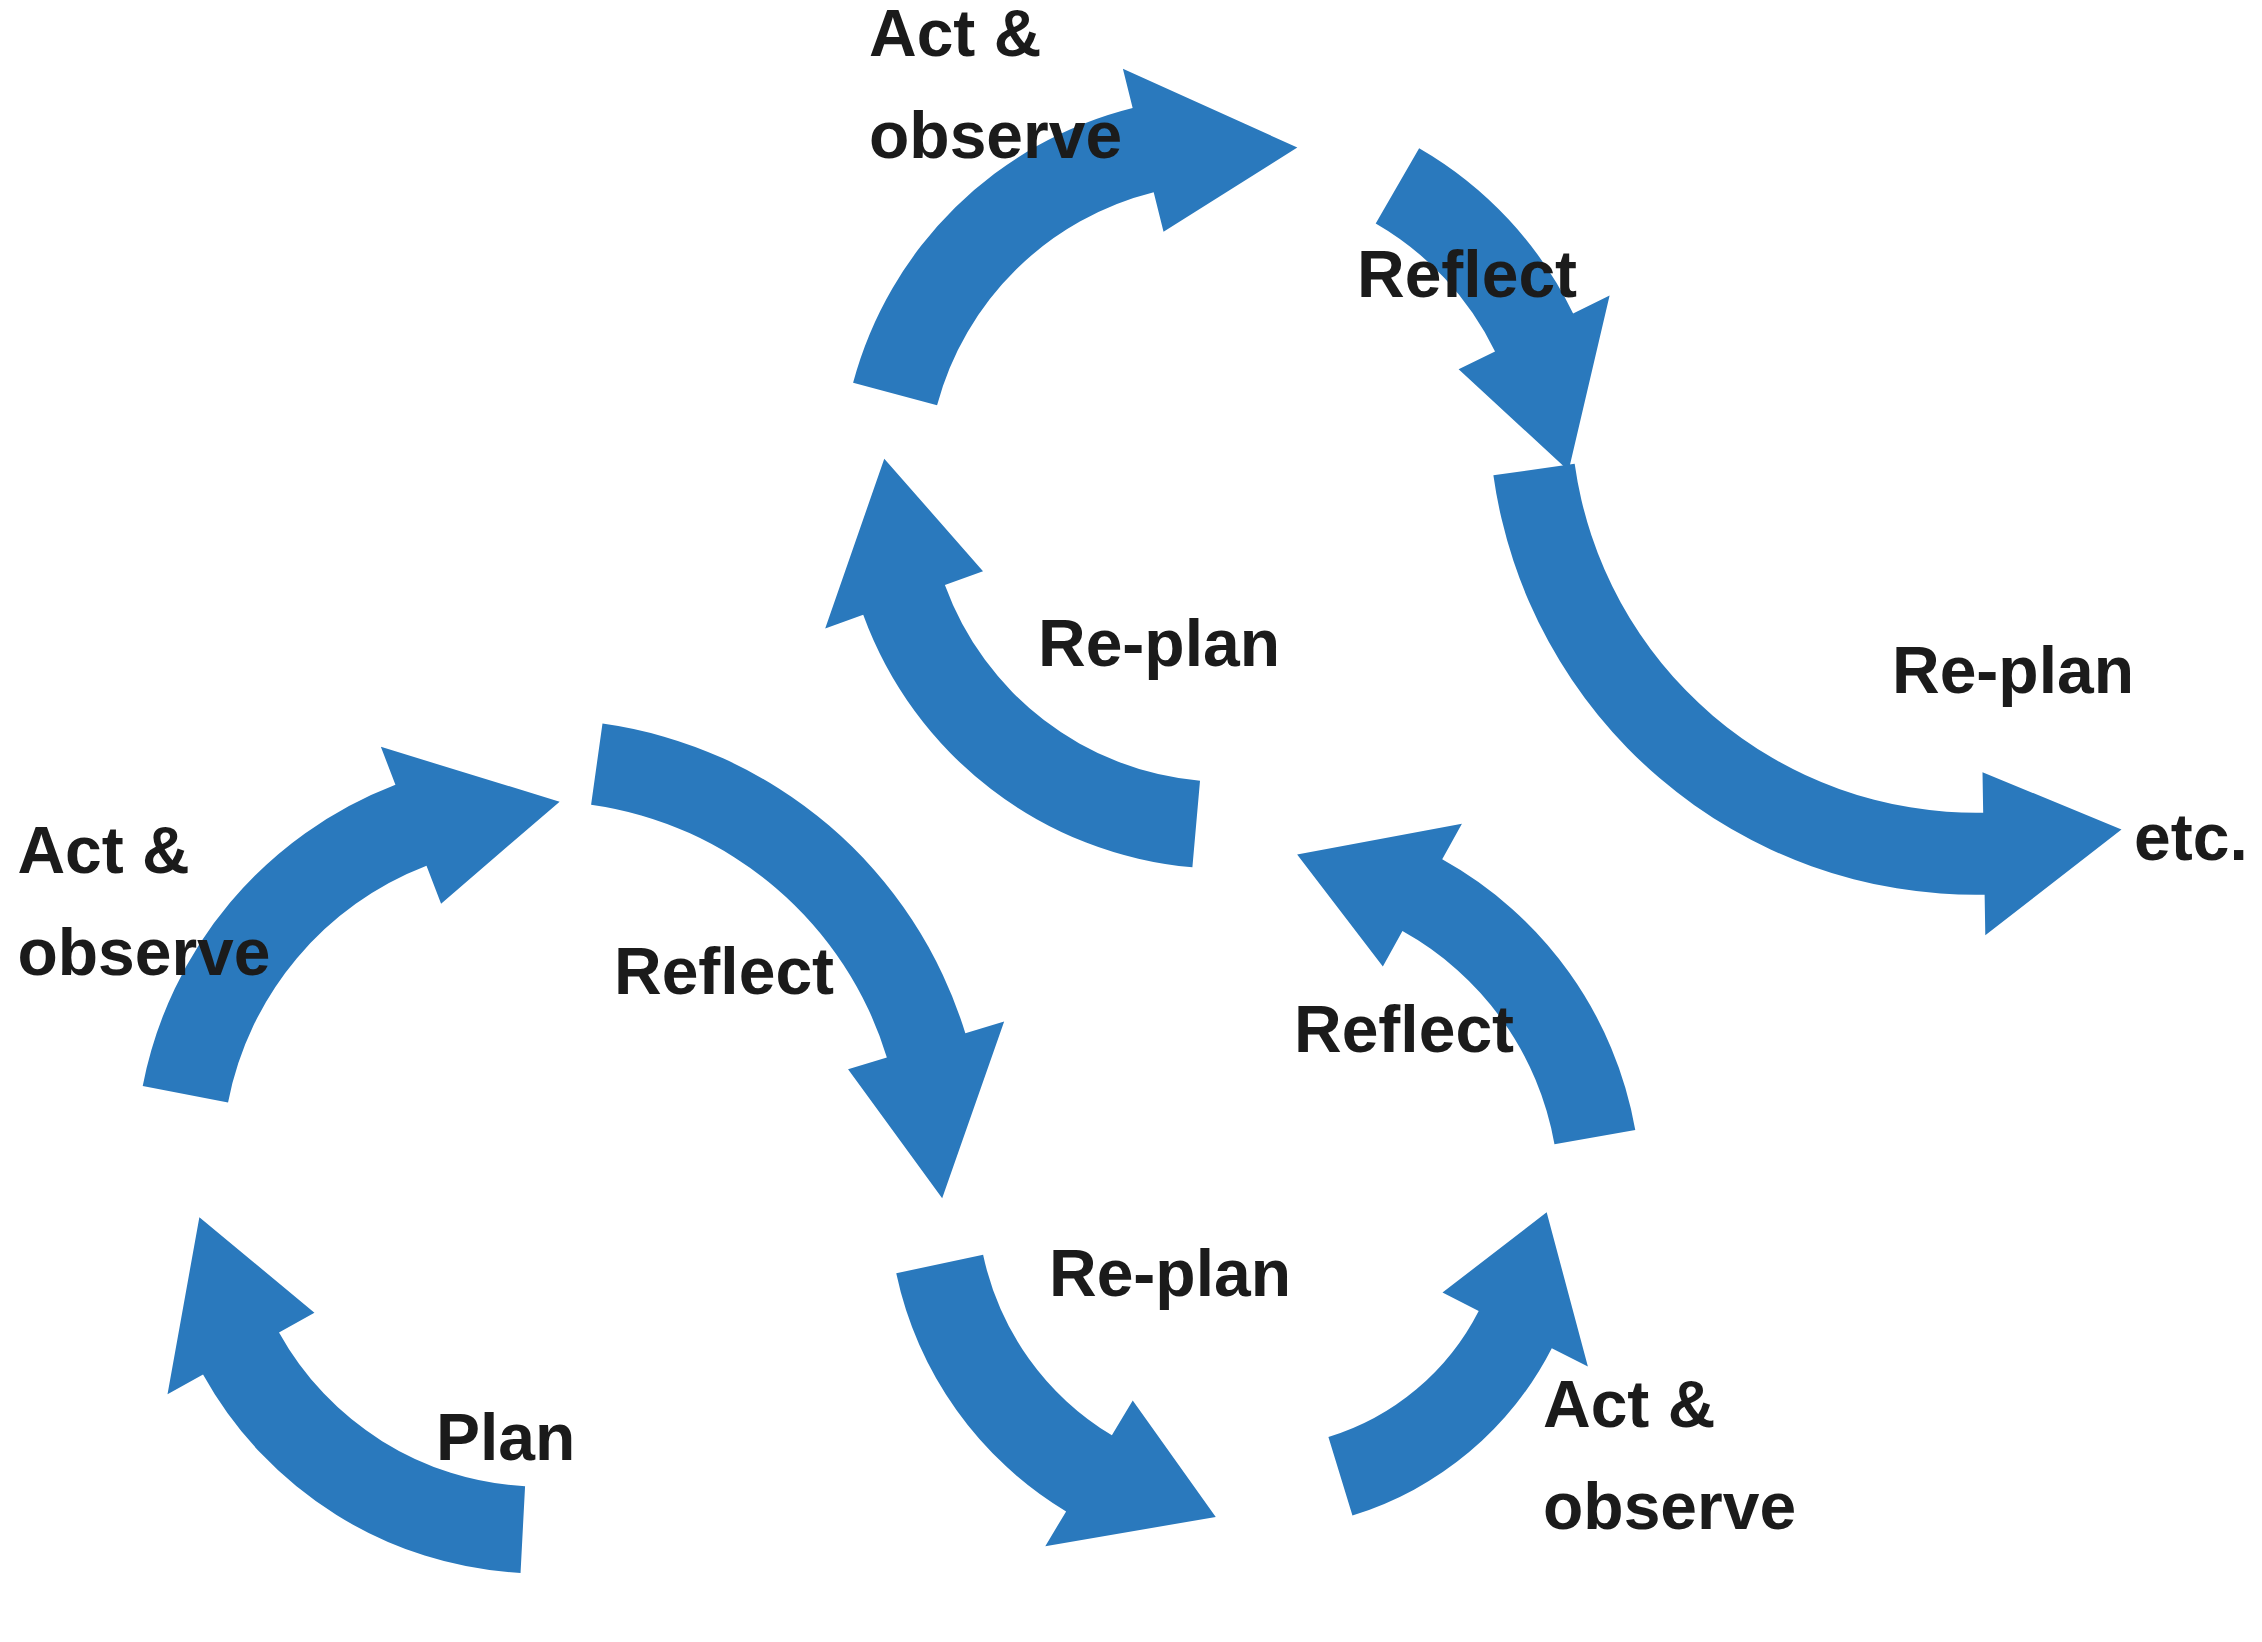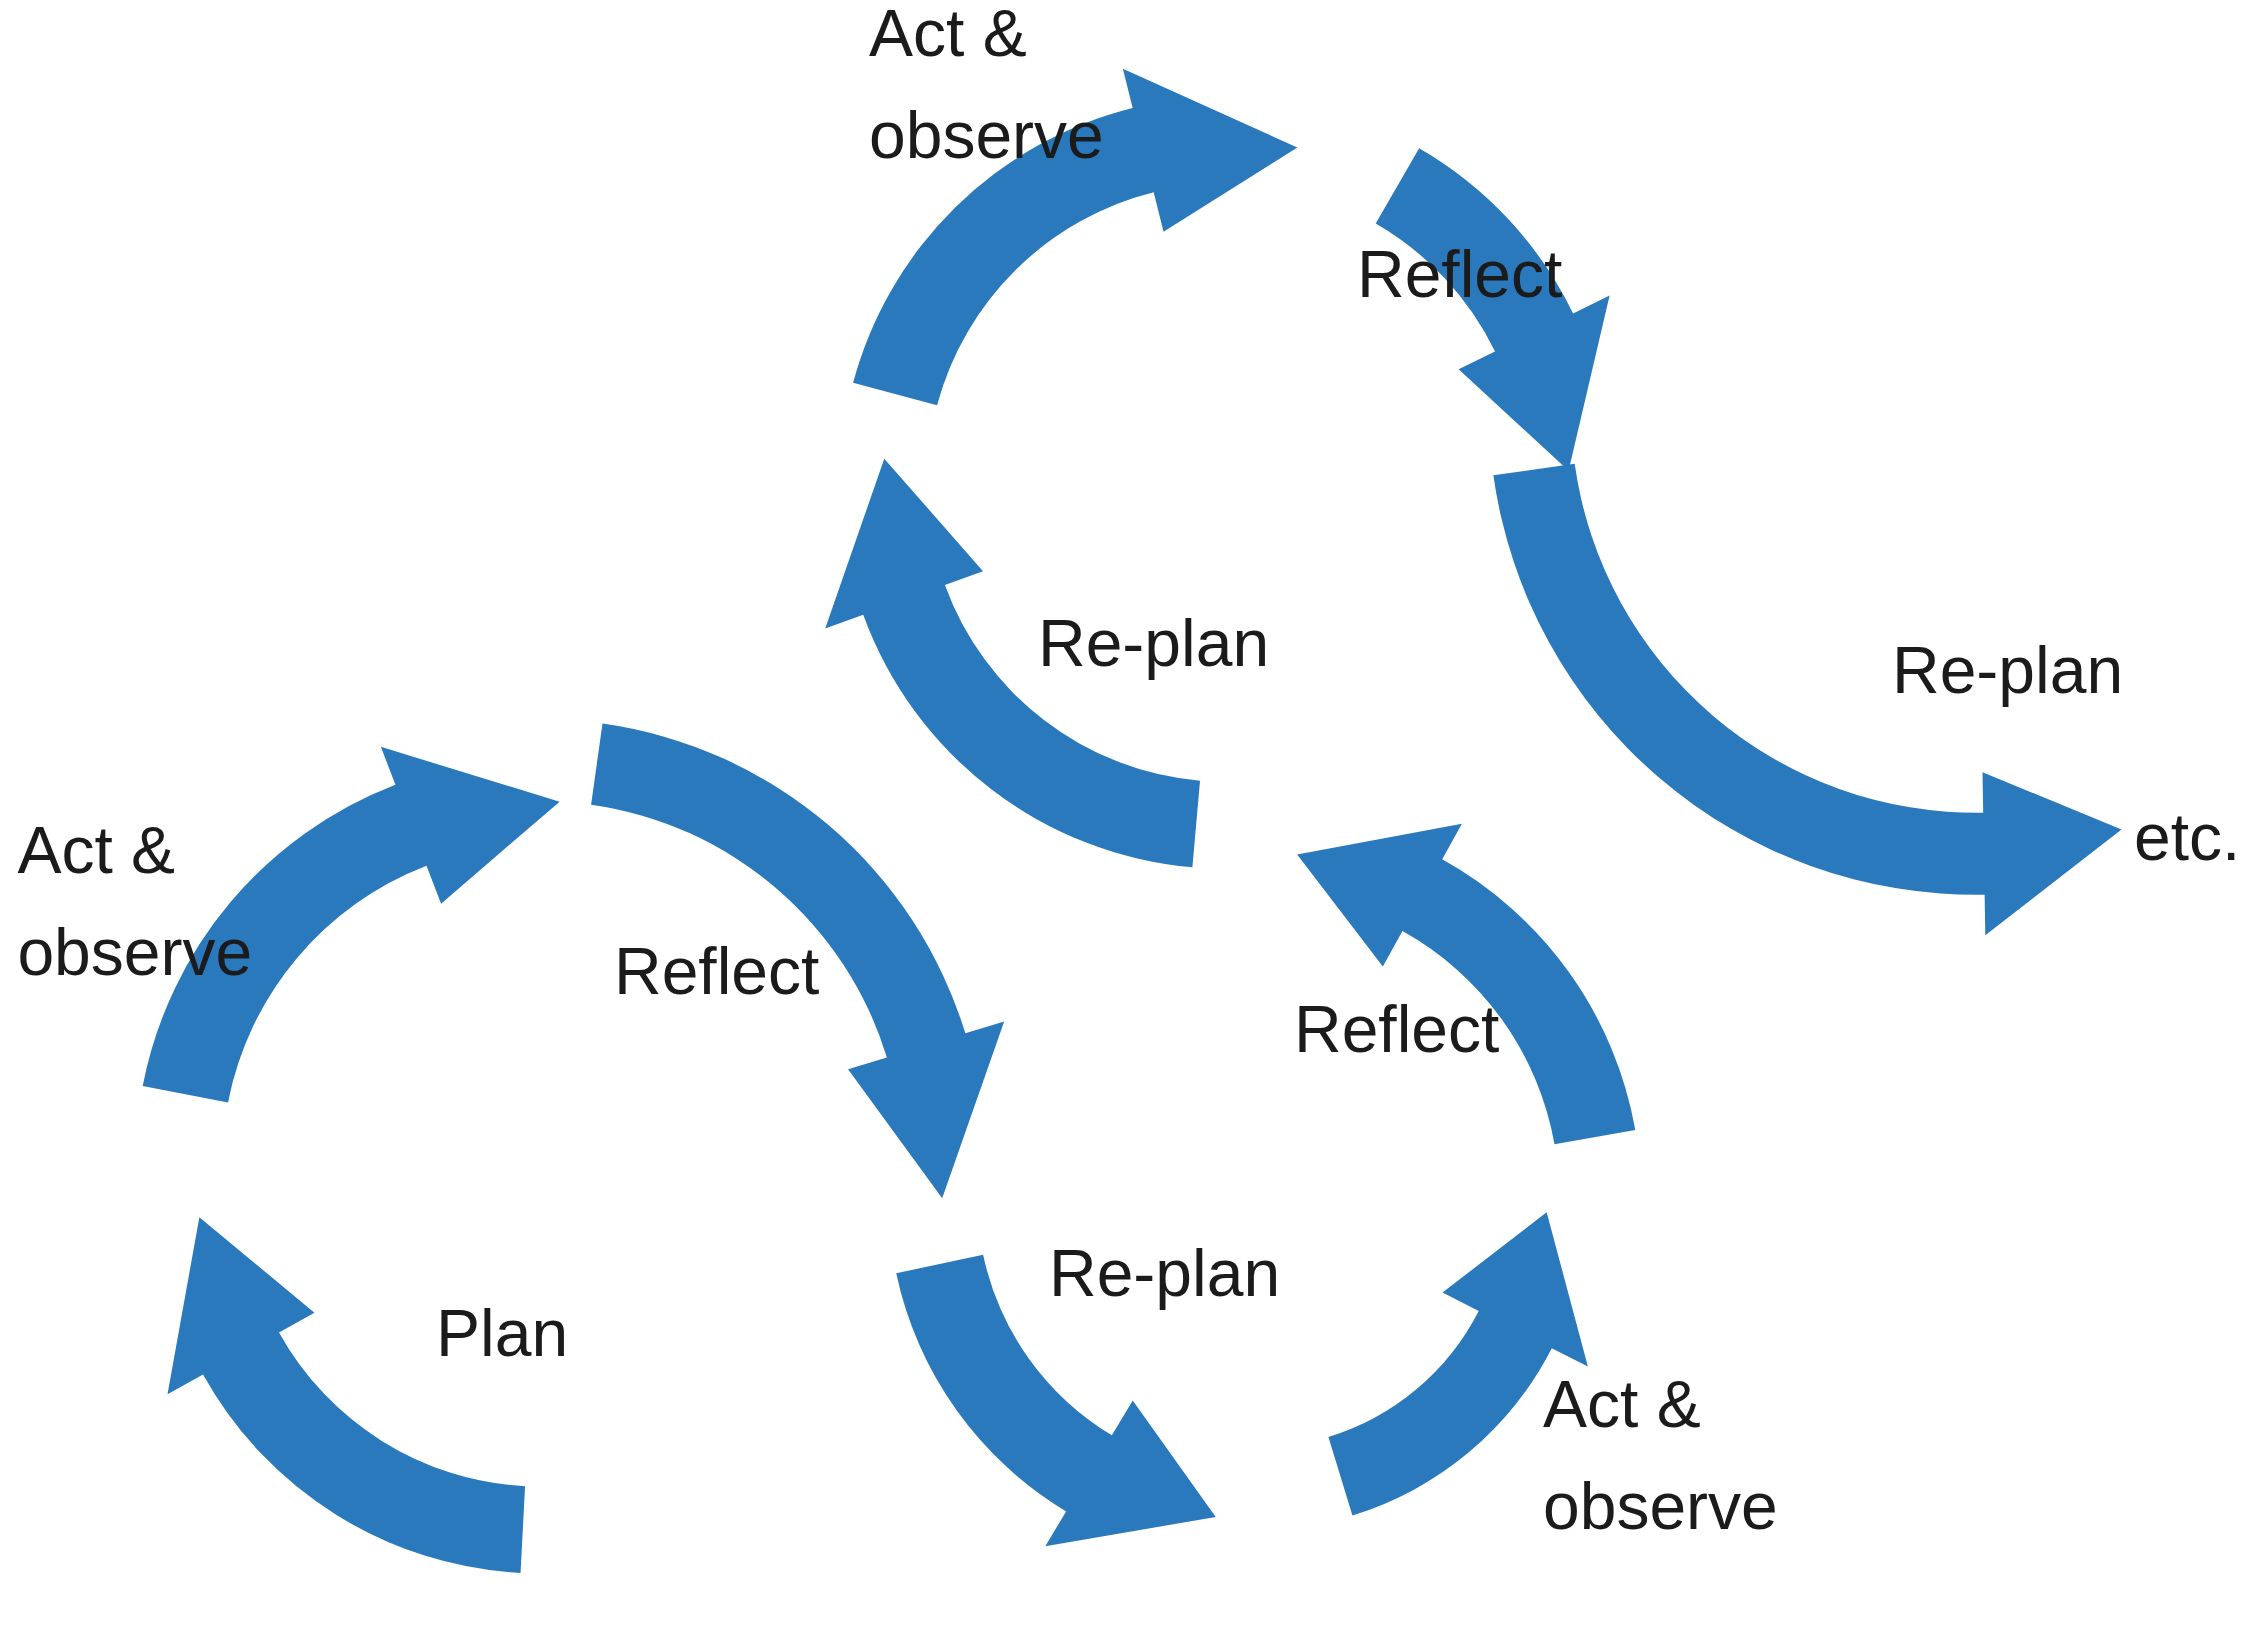--- a/index.html
+++ b/index.html
@@ -12,20 +12,21 @@
   .canvas{position:absolute;inset:0;}
   svg.arrows{position:absolute;left:0;top:0;width:2262px;height:1642px;}
   svg.arrows path{fill:var(--arrow,#2a79bd);}
   .label{
     position:absolute;
     font-size:66px;
     line-height:1.0;
     color:var(--text,#1b1b1b);
     white-space:nowrap;
     letter-spacing:0px;
+    font-weight:bold;
   }
 </style>
 </head>
 <body>
 
 <div class="canvas">
 
   <svg class="arrows" viewBox="0 0 2343 1701">
 
     <path d="M 147.7 1124.9 A 420 420 0 0 1 409.5 812.9 L 394.4 773.7 L 579.6 830.5 L 456.8 936.1 L 441.7 896.9 A 330 330 0 0 0 236.1 1142.0 Z"></path>
@@ -47,21 +48,21 @@
   <div class="label" style="left:869px;top:102px">observe</div>
   <div class="label" style="left:1357px;top:241px">Reflect</div>
   <div class="label" style="left:1038px;top:610px">Re-plan</div>
 
   <div class="label" style="left:1892px;top:637px">Re-plan</div>
   <div class="label" style="left:2134px;top:804px">etc.</div>
 
   <div class="label" style="left:17.4px;top:817px">Act &amp;</div>
   <div class="label" style="left:17.4px;top:919px">observe</div>
   <div class="label" style="left:614px;top:938px">Reflect</div>
-  <div class="label" style="left:436px;top:1300px">Plan</div>
+  <div class="label" style="left:436px;top:1404px">Plan</div>
 
   <div class="label" style="left:1294px;top:996px">Reflect</div>
   <div class="label" style="left:1049px;top:1240px">Re-plan</div>
   <div class="label" style="left:1543px;top:1371px">Act &amp;</div>
   <div class="label" style="left:1543px;top:1473px">observe</div>
 
 </div>
 
 
 </body></html>

